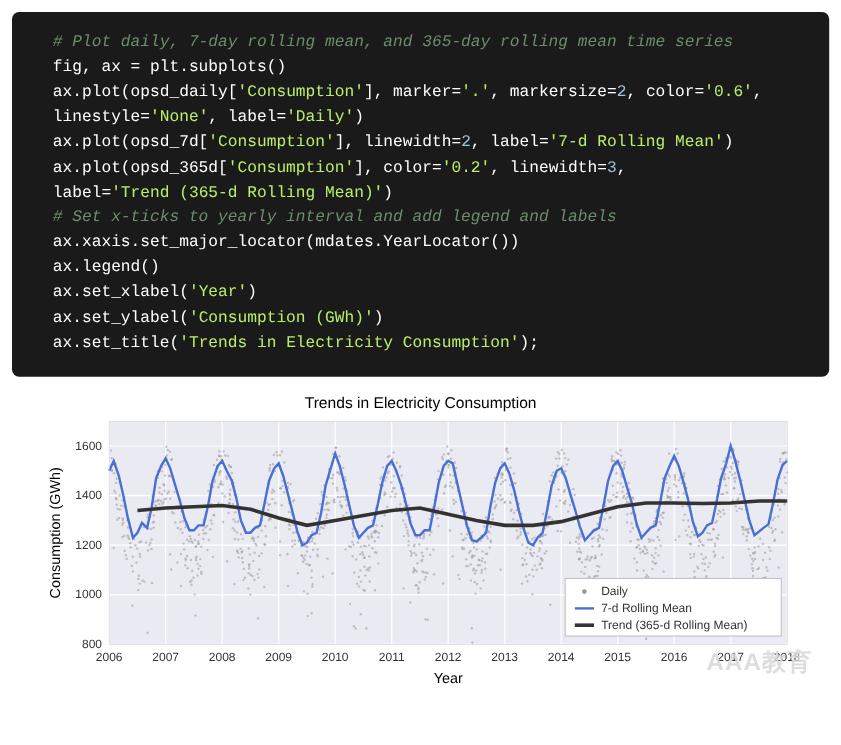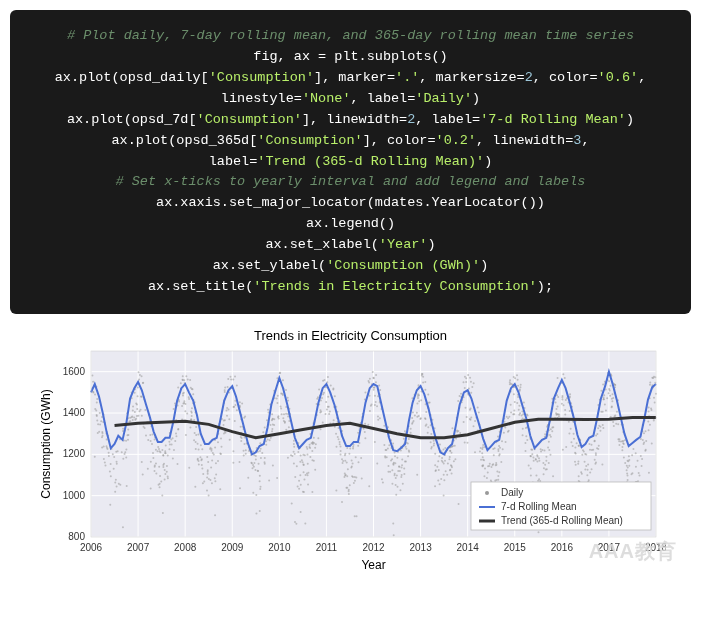--- a/index.html
+++ b/index.html
@@ -1,16 +1,16 @@
 <!DOCTYPE html>
 <html><head>
 <meta charset="utf-8">
 <style>
 body { margin:0; padding:10px; font-family:Arial,Helvetica,sans-serif; background:#fff; width:701px; box-sizing:border-box;}
-.code-block { background:#1a1a1a; border-radius:6px; padding:16px 2px; font-family:Consolas,"Courier New",monospace; font-size:13.5px; line-height:1.55; color:#eee; white-space:pre; overflow-x:auto;text-align:center;}
+.code-block { background:#1a1a1a; border-radius:6px; padding:16px 34px; font-family:Consolas,"Courier New",monospace; font-size:13.5px; line-height:1.55; color:#eee; white-space:pre; overflow-x:auto;}
 .code-block .c { color:#6b8e6b; font-style:italic;}
 .code-block .s { color:#b9f06a;}
 .code-block .n { color:#9cc6d8;}
 .code-block .k { color:#fff;}
 .chart-box { margin-top:8px; padding:0 26px;}
 .chart-title { text-align:center; font-size:13px; padding:6px 0 2px;}
 .chart-svg { display:block; margin:0 auto;}
 .axis-lbl { font-size:12px;}
 .tick-lbl { font-size:10px; fill:#333;}
 .grid-ln { stroke:#fff; stroke-width:1;}

